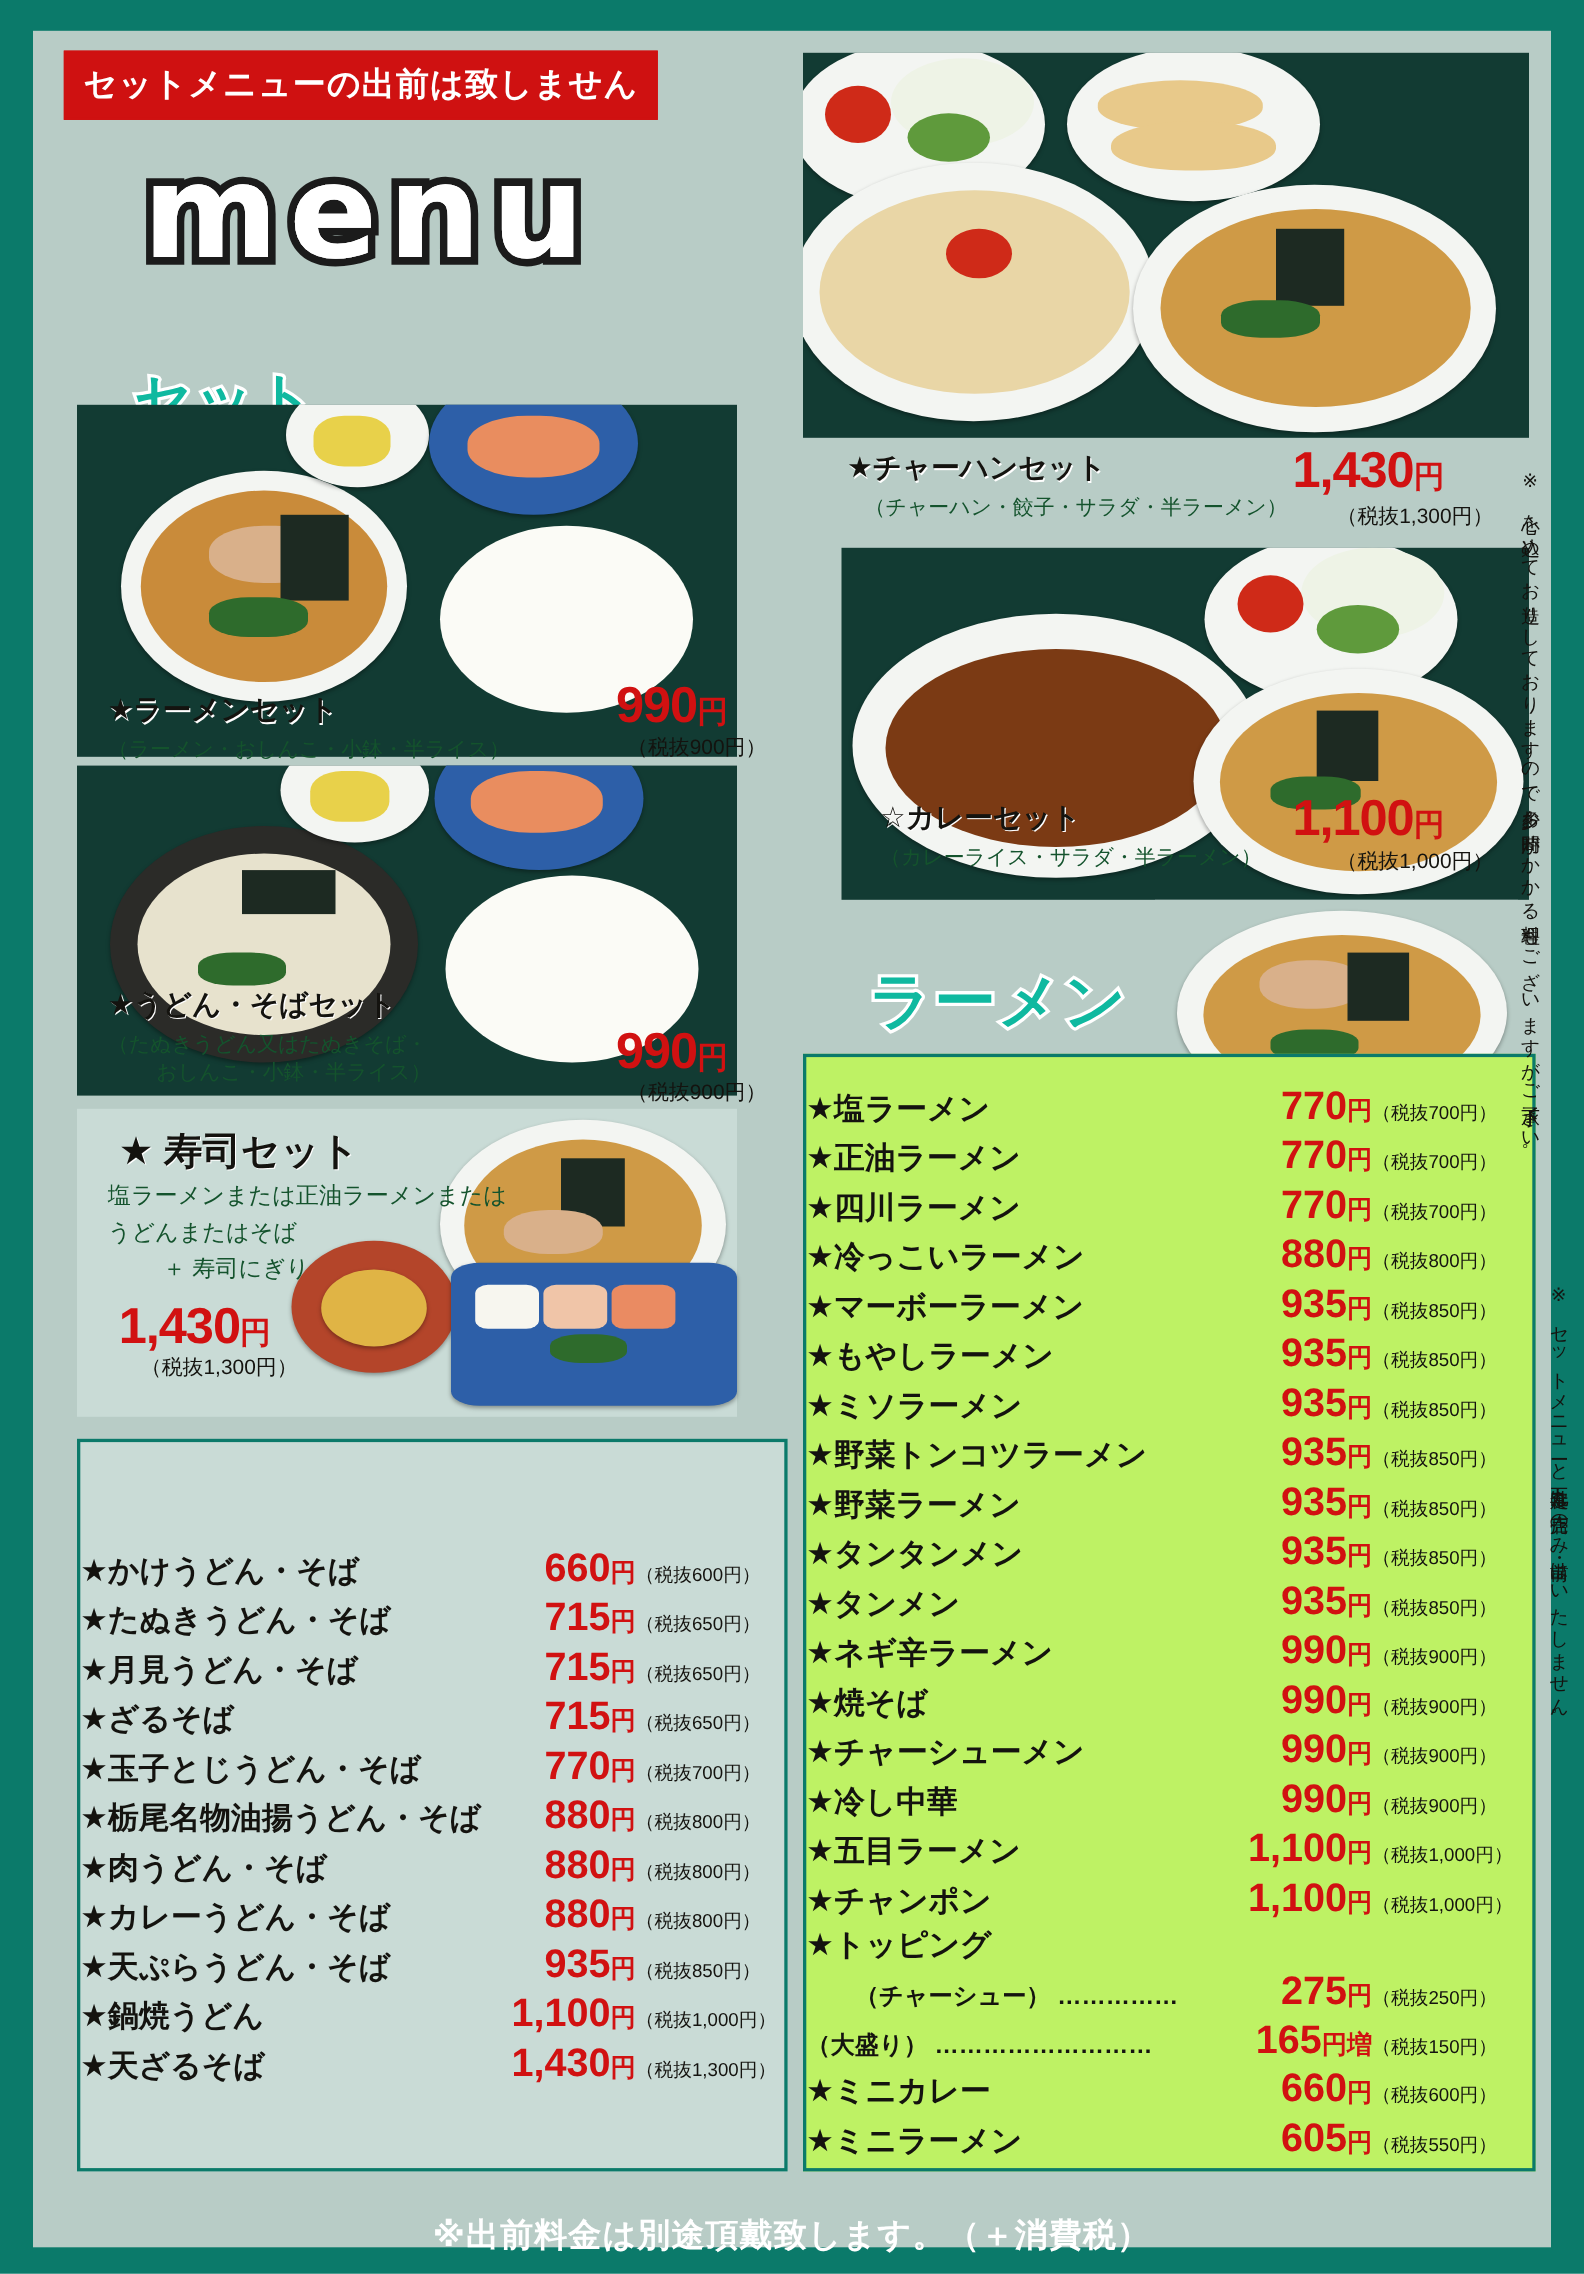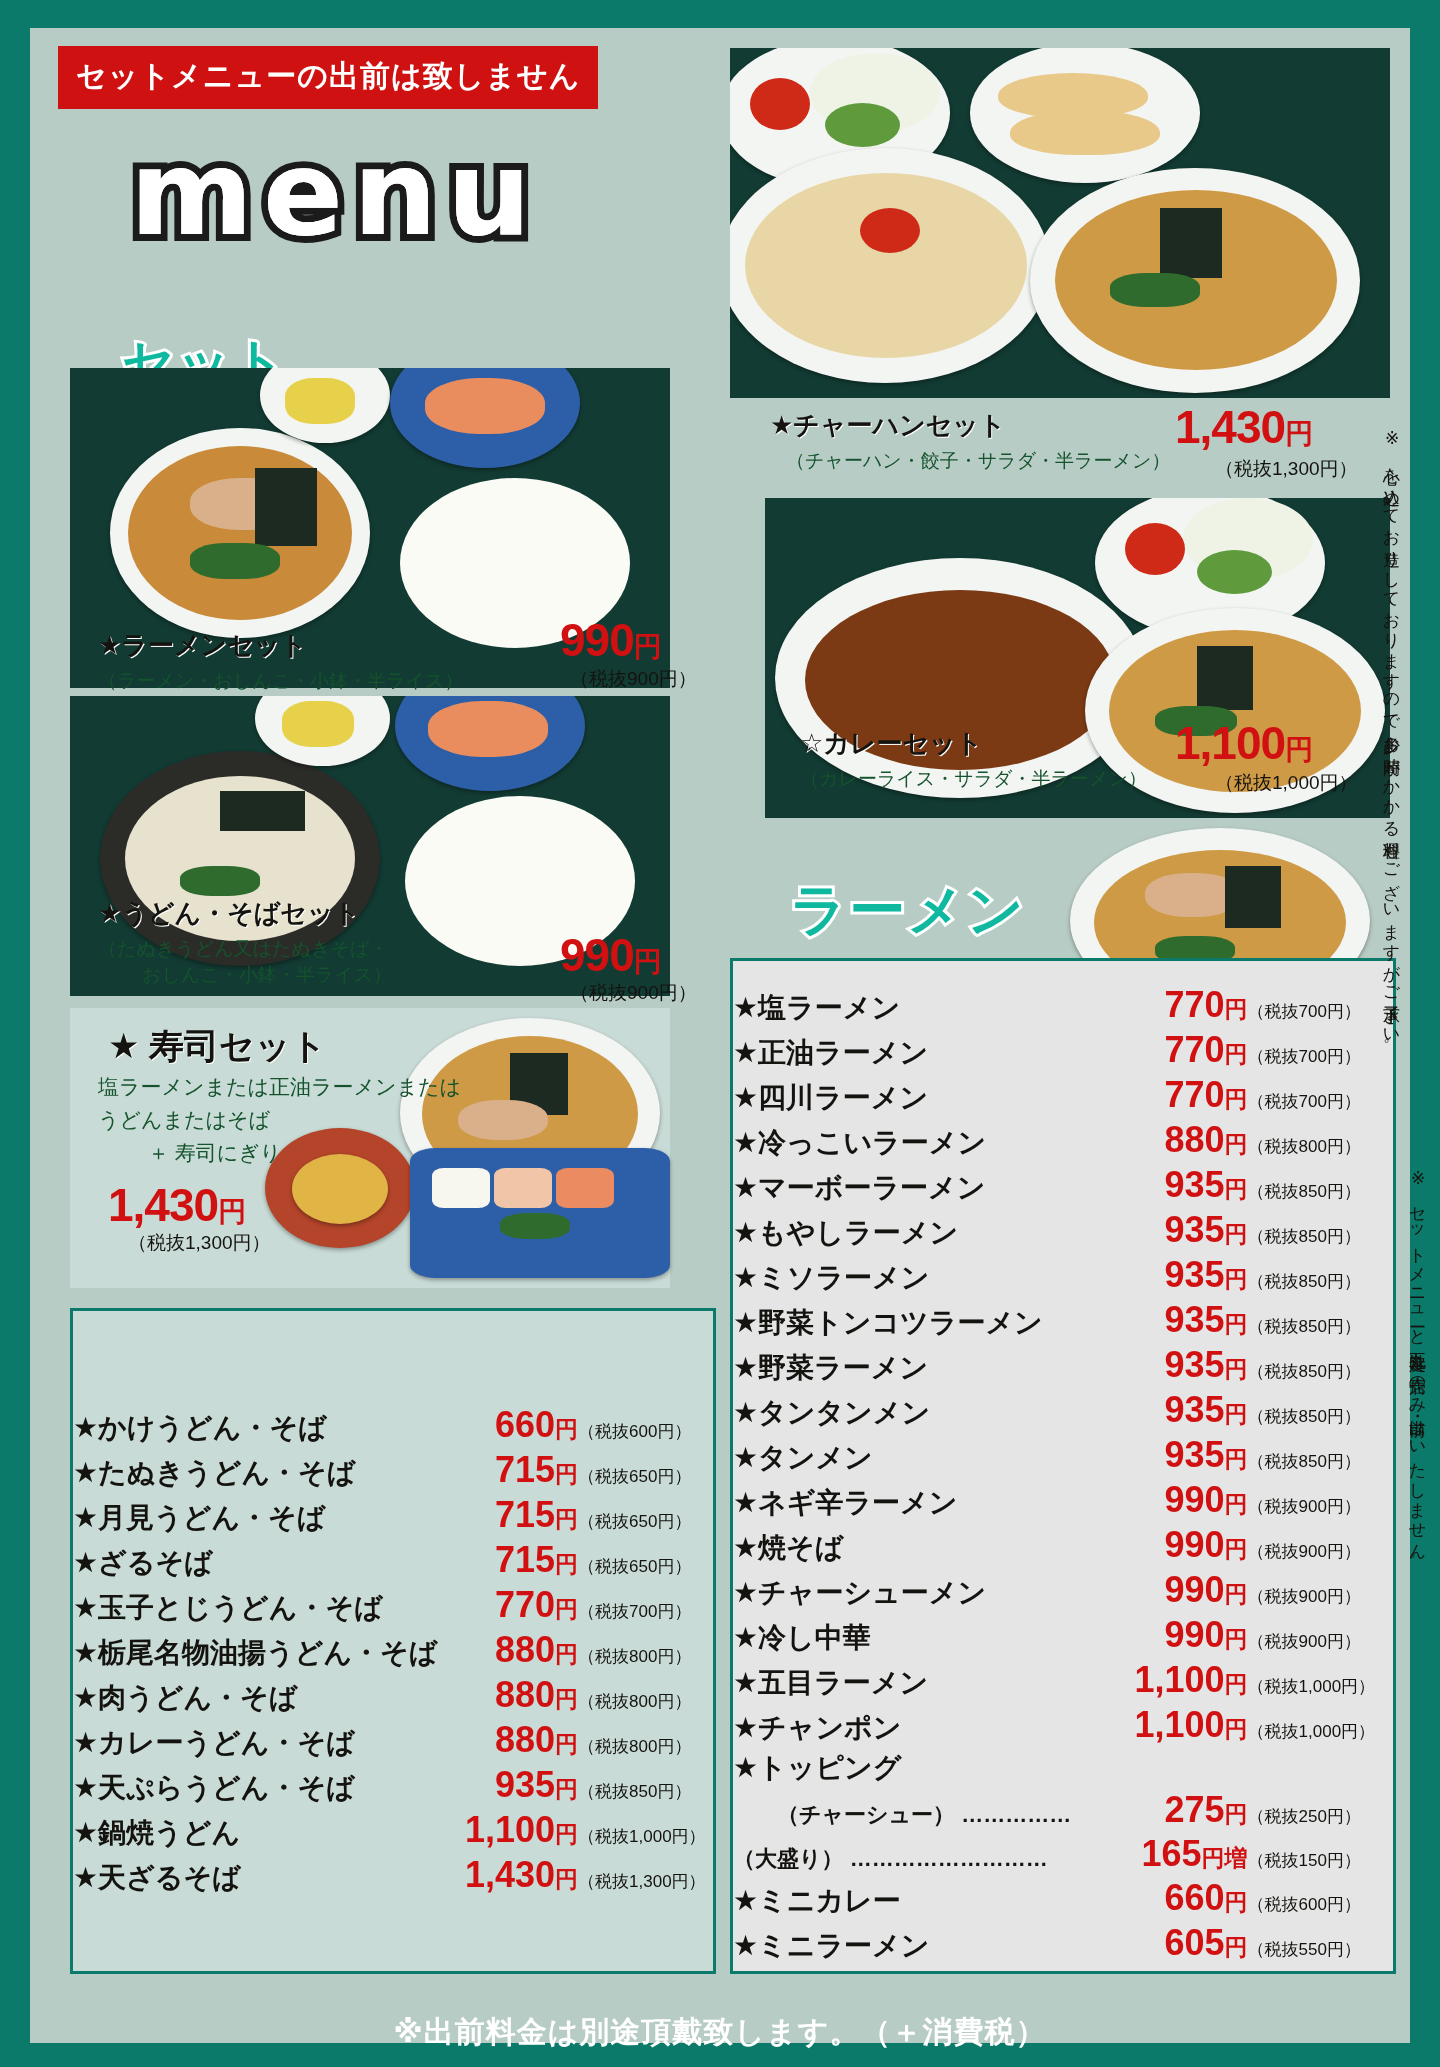--- a/index.html
+++ b/index.html
@@ -316,21 +316,21 @@
             </tr>
             <tr>
               <td class="nm">★天ざるそば</td>
               <td class="pr"><span>1,430</span><span class="yen">円</span></td>
               <td class="ex">（税抜1,300円）</td>
             </tr>
           </tbody>
     </table>
   </div>
 
-  <div class="listbox" style="left:700px;top:930px;width:660px;height:1010px;background:#e5e5e5;">
+  <div class="listbox" style="left:700px;top:930px;width:660px;height:1010px;background:#bef264;">
     <table class="menulist" style="margin-top:22px;">
       <tbody id="ramen-body">
             <tr>
               <td class="nm">★塩ラーメン</td>
               <td class="pr"><span>770</span><span class="yen">円</span></td>
               <td class="ex">（税抜700円）</td>
             </tr>
             <tr>
               <td class="nm">★正油ラーメン</td>
               <td class="pr"><span>770</span><span class="yen">円</span></td>

